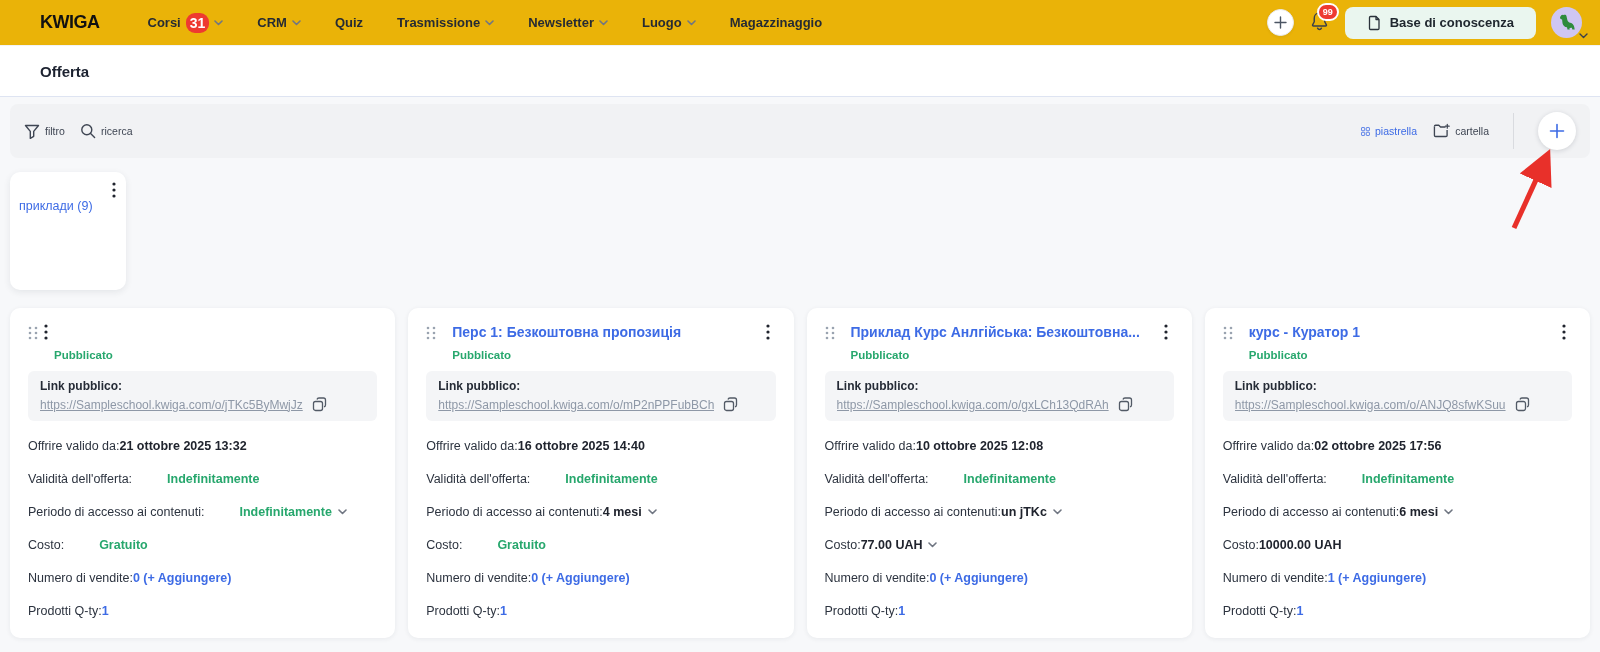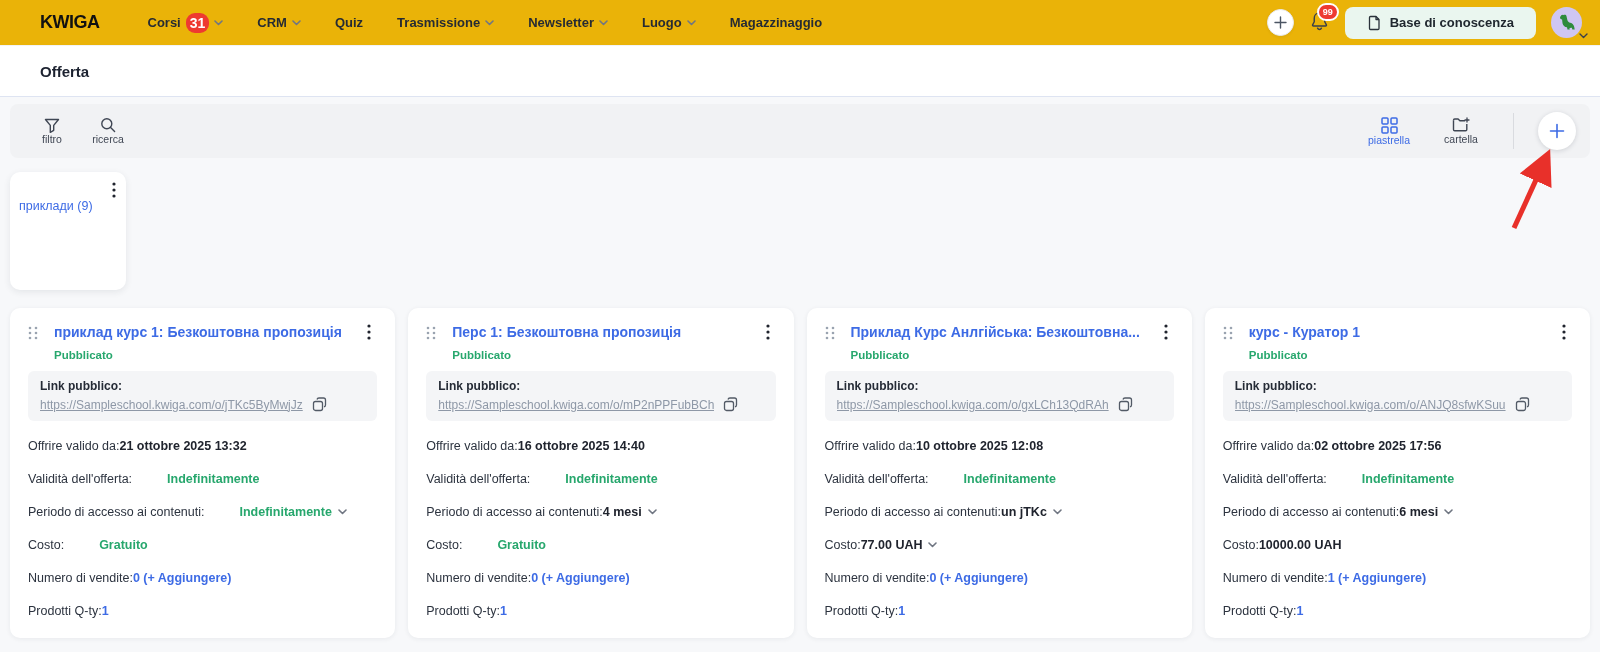--- a/index.html
+++ b/index.html
@@ -50,21 +50,21 @@
     height:51px; background:#fff; display:flex; align-items:center;
     padding:0 40px; border-bottom:1px solid #dee4f2;
   }
   .page-title { font-size:15px; font-weight:700; color:#1c2230; }
 
   
   .toolbar {
     margin:7px 10px 0; height:54px; background:#f1f2f4; border-radius:8px;
     display:flex; align-items:center; padding:0 14px; position:relative;
   }
-  .tool { width:56px; display:flex; flex-direction:column; align-items:center; gap:0; cursor:pointer; }
+  .tool { width:56px; display:flex; flex-direction:row; align-items:center; gap:5px; cursor:pointer; }
   .tool-label { font-size:10.5px; color:#3f4653; }
   .tool.active .tool-label { color:var(--accent); }
   .tool svg { display:block; }
   .toolbar-right { margin-left:auto; display:flex; align-items:center; gap:16px; }
   .v-divider { width:1px; height:36px; background:#d9dbdf; margin:0 8px; }
   .add-btn {
     width:38px; height:38px; border-radius:50%; background:#fff;
     box-shadow:0 1px 5px rgba(20,30,50,.15); display:flex; align-items:center; justify-content:center; cursor:pointer;
   }
 
@@ -260,21 +260,20 @@
   <article class="card">
     <div class="card-head">
       <svg class="drag-handle" width="10" height="14" viewBox="0 0 10 14">
         <circle cx="2" cy="2" r="1.3" fill="#9aa3b0"></circle>
           <circle cx="8" cy="2" r="1.3" fill="#9aa3b0"></circle>
           <circle cx="2" cy="7" r="1.3" fill="#9aa3b0"></circle>
           <circle cx="8" cy="7" r="1.3" fill="#9aa3b0"></circle>
           <circle cx="2" cy="12" r="1.3" fill="#9aa3b0"></circle>
           <circle cx="8" cy="12" r="1.3" fill="#9aa3b0"></circle>
       </svg>
-      <h2 class="card-title">приклад курс 1: Безкоштовна пропозиція</h2>
       <div class="kebab">
         <svg width="4" height="16" viewBox="0 0 4 16">
             <circle cx="2" cy="2" r="1.6" fill="#20242e"></circle>
             <circle cx="2" cy="8" r="1.6" fill="#20242e"></circle>
             <circle cx="2" cy="14" r="1.6" fill="#20242e"></circle>
           </svg>
       </div>
     </div>
     <div class="card-status">Pubblicato</div>
     <div class="link-box">

